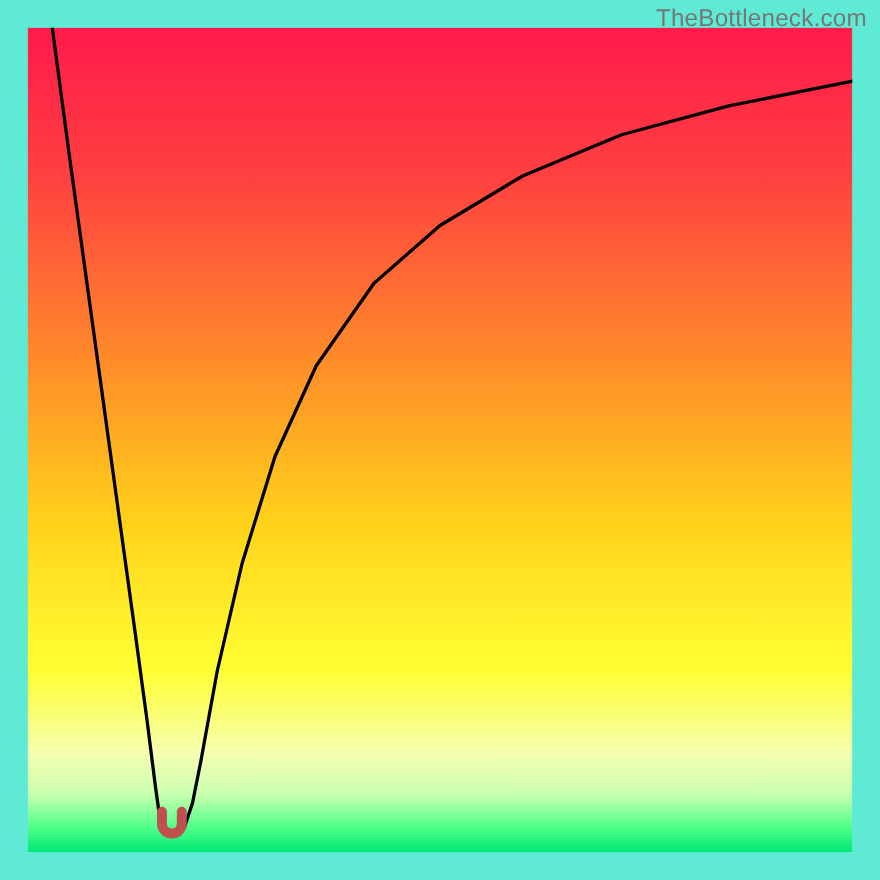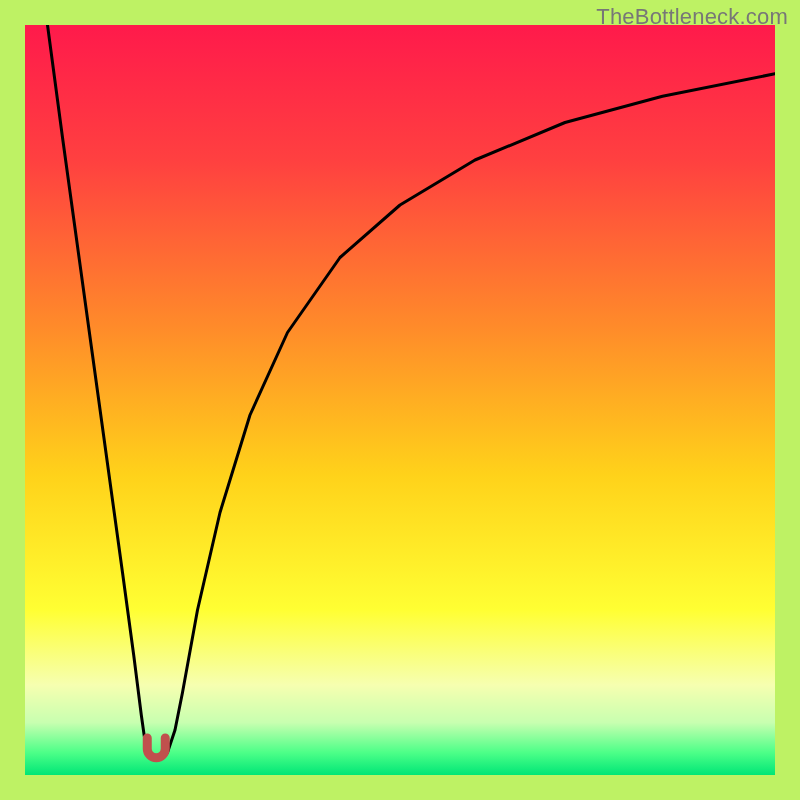--- a/index.html
+++ b/index.html
@@ -10,21 +10,21 @@
     overflow: hidden;
     background: #000;
     font-family: Arial, Helvetica, sans-serif;
   }
   .frame {
     position: absolute;
     left: 0;
     top: 0;
     width: 800px;
     height: 800px;
-    background: #bef264;
+    background: #5eead4;
   }
   .plot-area {
     position: absolute;
     left: 25px;
     top: 25px;
     width: 750px;
     height: 750px;
     overflow: hidden;
   }
   .watermark {

